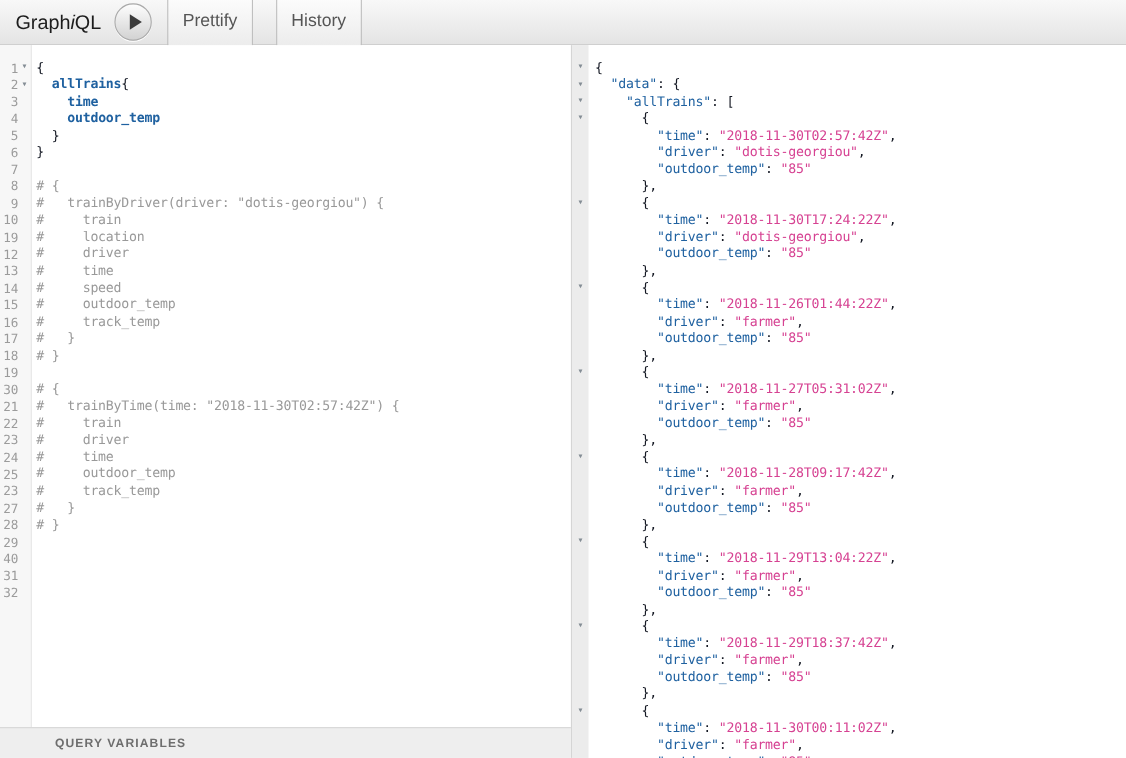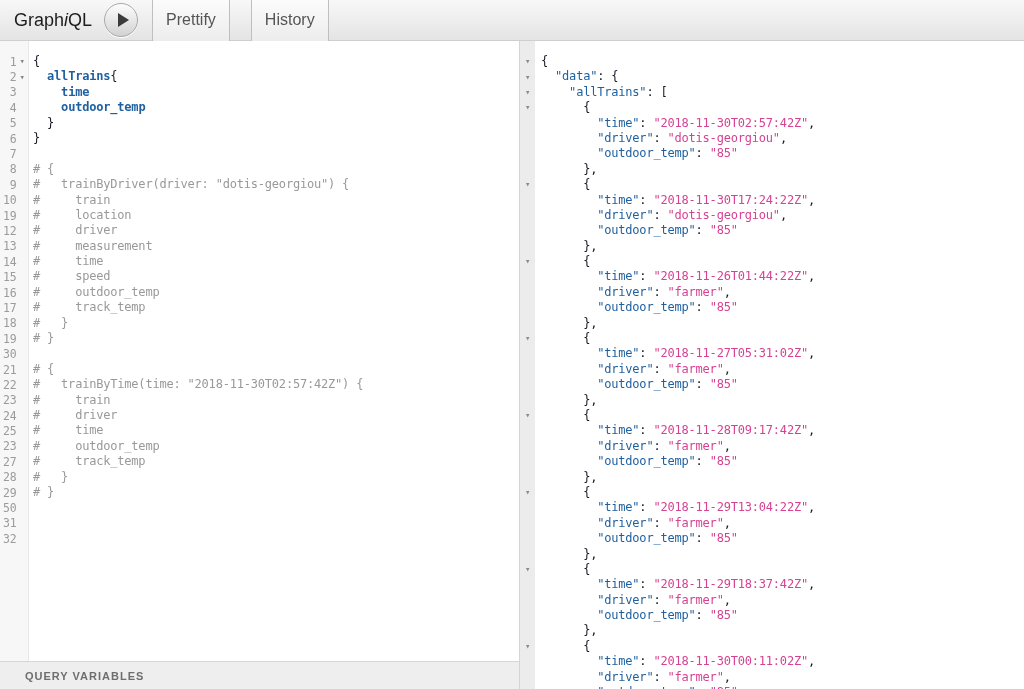--- a/index.html
+++ b/index.html
@@ -48,21 +48,21 @@
 
   .tok-punct   { color: var(--punct); }
   .tok-field   { color: var(--field); font-weight: bold; }
   .tok-key     { color: var(--key); }
   .tok-string  { color: var(--string); }
   .tok-comment { color: var(--comment); }
 
   
   .vars-bar { height: 28px; background: #eee; border-top: 1px solid #d6d6d6;
     display: flex; align-items: center; flex-shrink: 0; }
-  .vars-title { margin-left: 25px; font-size: 11px; font-weight: bold;
+  .vars-title { margin-left: 50px; font-size: 11px; font-weight: bold;
     letter-spacing: 1px; color: #6e6e6e; cursor: pointer; }
 
   
   .result-pane { flex: 1; display: flex; background: #fff; overflow: hidden; }
   .result-gutter { width: 15px; background: #ececec; padding-top: 13px;
     flex-shrink: 0; }
   .result-gutter .gutter-row { justify-content: center; }
   .result-code { flex: 1; padding: 13px 0 0 6px; overflow: hidden; }
 </style>
 </head>
@@ -192,21 +192,21 @@
           </div>
           <div class="gutter-row">
             <span class="ln">28</span>
             <span class="fold"></span>
           </div>
           <div class="gutter-row">
             <span class="ln">29</span>
             <span class="fold"></span>
           </div>
           <div class="gutter-row">
-            <span class="ln">50</span>
+            <span class="ln">40</span>
             <span class="fold"></span>
           </div>
           <div class="gutter-row">
             <span class="ln">31</span>
             <span class="fold"></span>
           </div>
           <div class="gutter-row">
             <span class="ln">32</span>
             <span class="fold"></span>
           </div>
@@ -217,21 +217,20 @@
           <div class="code-line"><span>    </span><span class="tok-field">time</span></div>
           <div class="code-line"><span>    </span><span class="tok-field">outdoor_temp</span></div>
           <div class="code-line"><span class="tok-punct">  }</span></div>
           <div class="code-line"><span class="tok-punct">}</span></div>
           <div class="code-line"></div>
           <div class="code-line"><span class="tok-comment"># {</span></div>
           <div class="code-line"><span class="tok-comment">#   trainByDriver(driver: "dotis-georgiou") {</span></div>
           <div class="code-line"><span class="tok-comment">#     train</span></div>
           <div class="code-line"><span class="tok-comment">#     location</span></div>
           <div class="code-line"><span class="tok-comment">#     driver</span></div>
-          <div class="code-line"><span class="tok-comment">#     measurement</span></div>
           <div class="code-line"><span class="tok-comment">#     time</span></div>
           <div class="code-line"><span class="tok-comment">#     speed</span></div>
           <div class="code-line"><span class="tok-comment">#     outdoor_temp</span></div>
           <div class="code-line"><span class="tok-comment">#     track_temp</span></div>
           <div class="code-line"><span class="tok-comment">#   }</span></div>
           <div class="code-line"><span class="tok-comment"># }</span></div>
           <div class="code-line"></div>
           <div class="code-line"><span class="tok-comment"># {</span></div>
           <div class="code-line"><span class="tok-comment">#   trainByTime(time: "2018-11-30T02:57:42Z") {</span></div>
           <div class="code-line"><span class="tok-comment">#     train</span></div>

